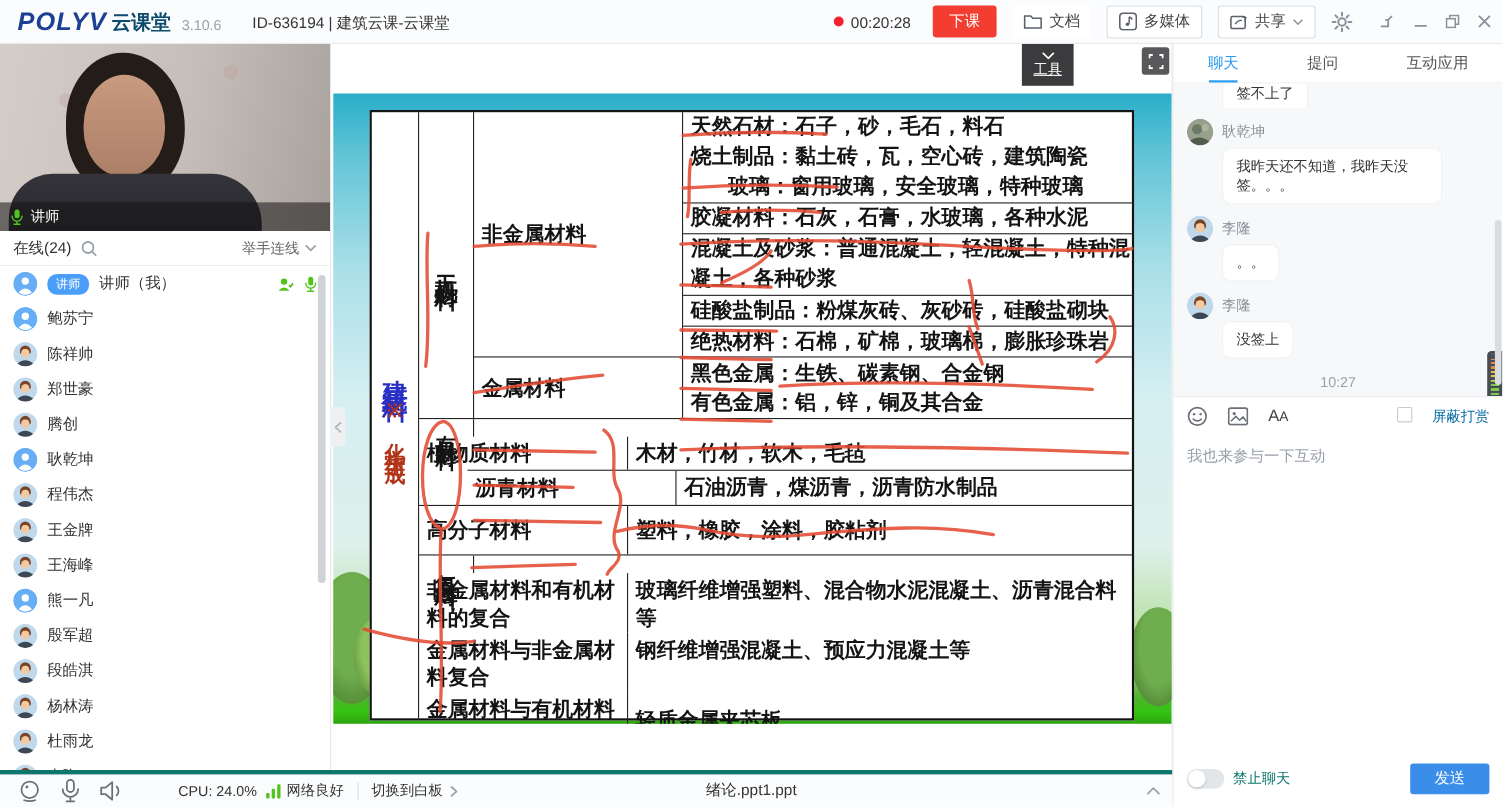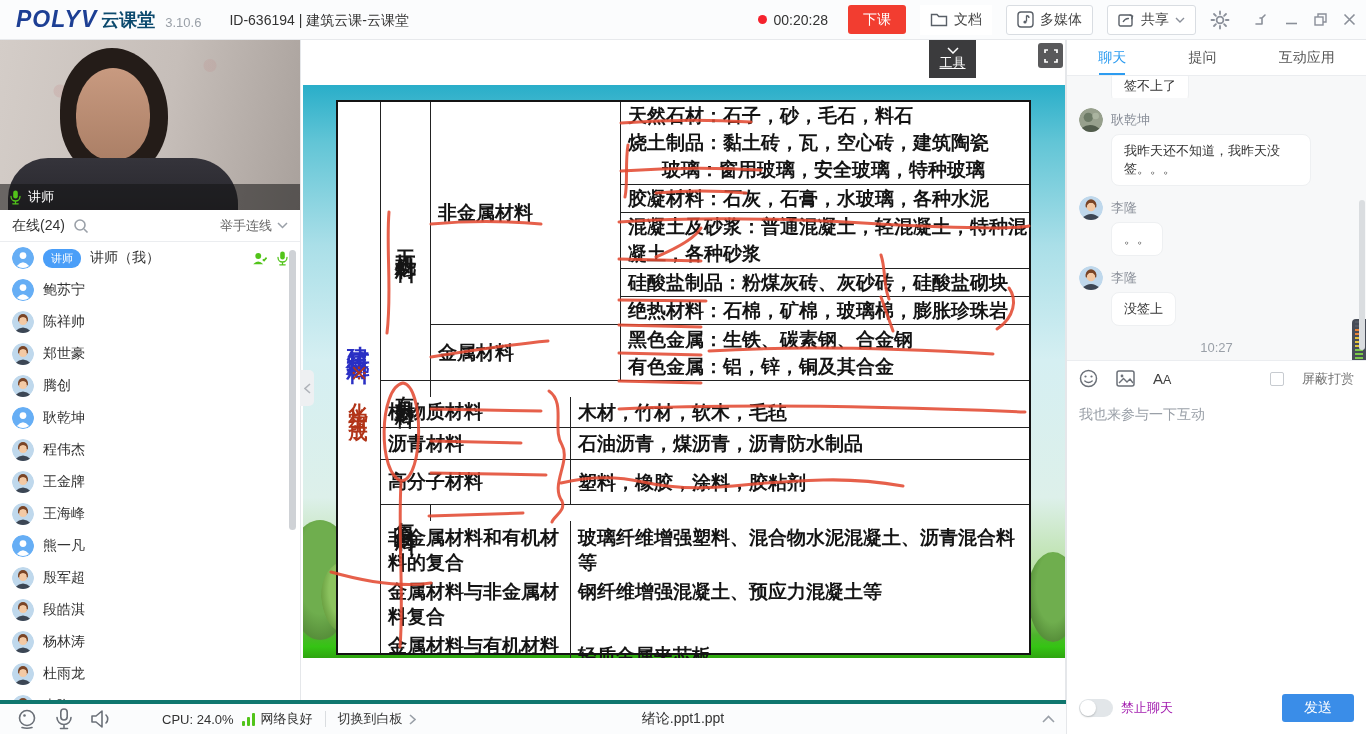--- a/index.html
+++ b/index.html
@@ -95,21 +95,21 @@
   .t-row { display:flex; }
   .t-row + .t-row { border-top:1px solid #222; }
   .t-sub { width:190px; border-right:1px solid #222; display:flex; align-items:center;
     padding-left:7px; font-size:19px; }
   .t-det { flex:1; display:flex; flex-direction:column; font-size:19px; }
   .det-block { padding:0 0 0 7px; line-height:27px; display:flex; flex-direction:column;
     justify-content:center; }
   .det-block + .det-block { border-top:1px solid #222; }
   .indent { padding-left:34px; }
   .g-inorg-r1 { height:222px; } .g-inorg-r2 { height:56px; }
-  .g-org-r1 { height:30px; } .g-org-r2 { height:32px; } .g-org-r3 { height:45px; }
+  .g-org-r1 { height:30px; } .g-org-r2 { height:32px;margin-left:44px; } .g-org-r3 { height:45px; }
   .comp-row { display:flex; flex:1; }
   .comp-sub { width:190px; border-right:1px solid #222; font-size:19px; line-height:25px;
     padding:4px 2px 0 7px; }
   .comp-det { flex:1; font-size:19px; line-height:25px; padding:4px 0 0 7px; }
   .annot { position:absolute; inset:0; pointer-events:none; }
   .annot path { stroke:#e34a32; stroke-width:3; fill:none; stroke-linecap:round; opacity:.88; }
 
   .stage-nav-left { position:absolute; left:-1px; top:330px; width:14px; height:36px;
     background:#eef0f2; border-radius:0 5px 5px 0; display:flex; align-items:center;
     justify-content:center; z-index:6; }
@@ -150,31 +150,31 @@
     border-radius:4px 0 0 4px; overflow:hidden; }
   .chat-handle i { display:block; width:8px; margin:2px auto 0; height:58px;
     background:linear-gradient(180deg,#555a64 0 10%,#e8833a 10% 28%,#e3c33a 28% 44%,
       #7cc84a 44% 72%,#3ac8a0 72% 100%);
     -webkit-mask:repeating-linear-gradient(180deg,#000 0 2px,transparent 2px 4px);
             mask:repeating-linear-gradient(180deg,#000 0 2px,transparent 2px 4px); }
   .msgs-scroll { right:1px; bottom:10px; width:6px; height:150px; background:#dadde0; }
   .chat-toolbar { height:36px; border-top:1px solid #ebedf0; display:flex; align-items:center;
     gap:18px; padding:0 12px; background:#fff; flex:none; }
   .aa { font-size:15px; color:#404040; }
-  .block-reward { margin-left:auto; display:flex; align-items:center; gap:18px; font-size:13px; color:#737373; }
+  .block-reward { margin-left:auto; display:flex; align-items:flex-start; gap:18px; font-size:13px; color:#0369a1; }
   .cbox { width:14px; height:14px; border:1px solid #c7cbd0; border-radius:2px; background:#fff; }
   .chat-input { flex:1; padding:10px 12px 0; background:#fff; }
   .chat-input textarea { width:100%; height:60px; border:none; outline:none; resize:none;
     font-size:14px; color:#333; font-family:inherit; background:transparent; }
   .chat-input textarea::placeholder { color:#9aa0a8; }
   .chat-bottom { height:44px; display:flex; align-items:center; padding:0 12px 8px; background:#fff; flex:none; }
   .toggle { width:34px; height:18px; background:#e2e6e9; border-radius:9px; position:relative; }
   .toggle i { position:absolute; left:1px; top:1px; width:16px; height:16px; border-radius:50%;
     background:#fff; box-shadow:0 1px 2px rgba(0,0,0,.2); }
-  .mute-lbl { font-size:13px; color:#a21caf; margin-left:8px; }
+  .mute-lbl { font-size:13px; color:#0f766e; margin-left:8px; }
   .send-btn { margin-left:auto; width:72px; height:28px; background:#3a8de8; color:#fff;
     font-size:14px; border:none; border-radius:3px; cursor:pointer; }
 </style>
 </head>
 <body>
 
 <svg width="0" height="0" style="position:absolute">
   <defs>
     <g id="av-generic">
       <circle cx="18" cy="18" r="18" fill="#66aef5"></circle>

